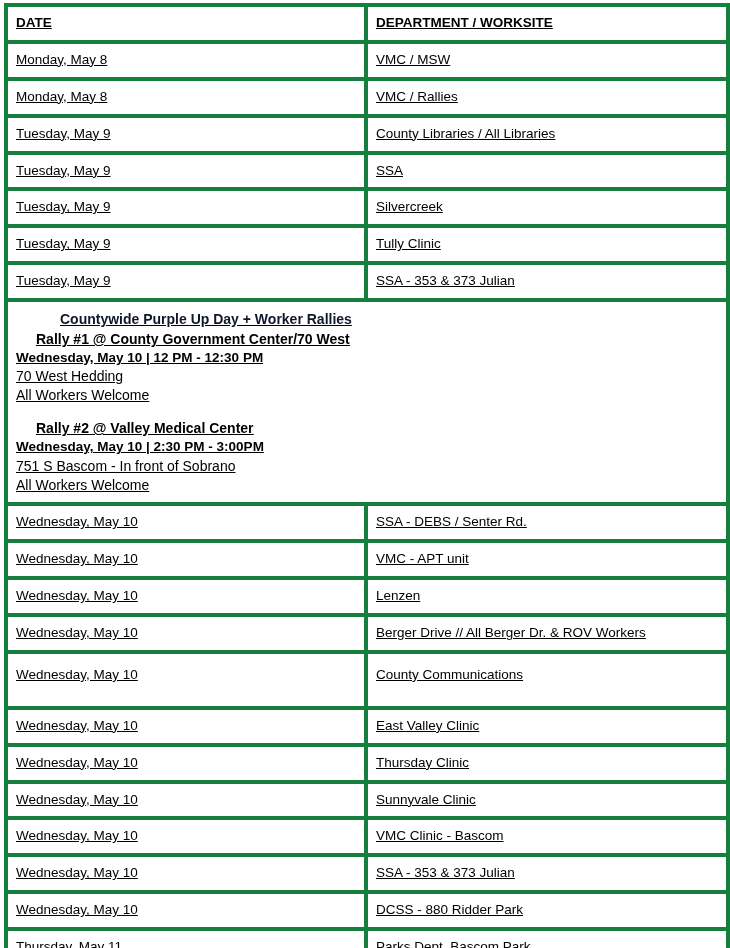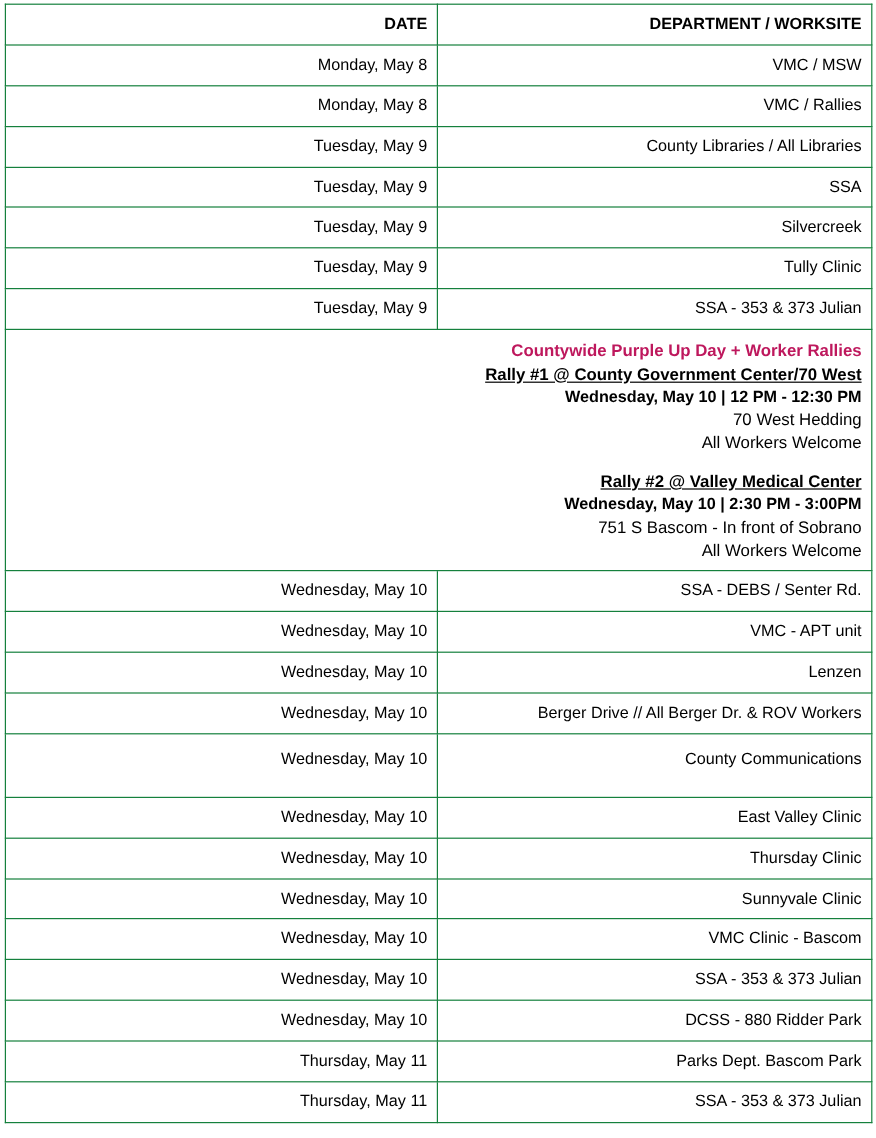--- a/index.html
+++ b/index.html
@@ -18,26 +18,27 @@
     width: 730px;
     box-sizing: border-box;
     padding: 3px 4px 0 4px;
   }
   table.schedule {
     border-collapse: collapse;
     width: 722px;
     table-layout: fixed;
   }
   table.schedule td, table.schedule th {
-    border: 1px solid #15803d;
+    border: 4px solid #15803d;
     vertical-align: middle;
     padding: 8px 8px 8px 8px;
     font-size: 13.5px;
     line-height: 1.25;
-    text-align: right;
+    text-align: left;
+    text-decoration: underline;
   }
   col.c-date { width: 360px; }
   col.c-dept { width: 362px; }
   thead th {
     font-weight: bold;
     font-size: 13.5px;
     padding-top: 10px;
     padding-bottom: 10px;
   }
   td.cell-date, td.cell-dept {
@@ -114,21 +115,21 @@
         <tr>
           <td class="cell-date">Tuesday, May 9</td>
           <td class="cell-dept">Tully Clinic</td>
         </tr>
         <tr>
           <td class="cell-date">Tuesday, May 9</td>
           <td class="cell-dept">SSA - 353 &amp; 373 Julian</td>
         </tr>
         <tr>
           <td class="rally-cell" colspan="2">
-            <div class="rally-title" style="color: #be185d;">Countywide Purple Up Day + Worker Rallies</div>
+            <div class="rally-title" style="color: #0f172a; margin-left: 44px;">Countywide Purple Up Day + Worker Rallies</div>
             <div class="rally-heading">Rally #1  @ County Government Center/70 West</div>
             <div class="rally-when">Wednesday, May 10 | 12 PM - 12:30 PM</div>
             <div class="rally-line">70 West Hedding</div>
             <div class="rally-line">All Workers Welcome</div>
             <div class="rally-gap"></div>
             <div class="rally-heading">Rally #2  @ Valley Medical Center</div>
             <div class="rally-when">Wednesday, May 10 | 2:30 PM - 3:00PM</div>
             <div class="rally-line">751 S Bascom - In front of Sobrano</div>
             <div class="rally-line">All Workers Welcome</div>
           </td>

